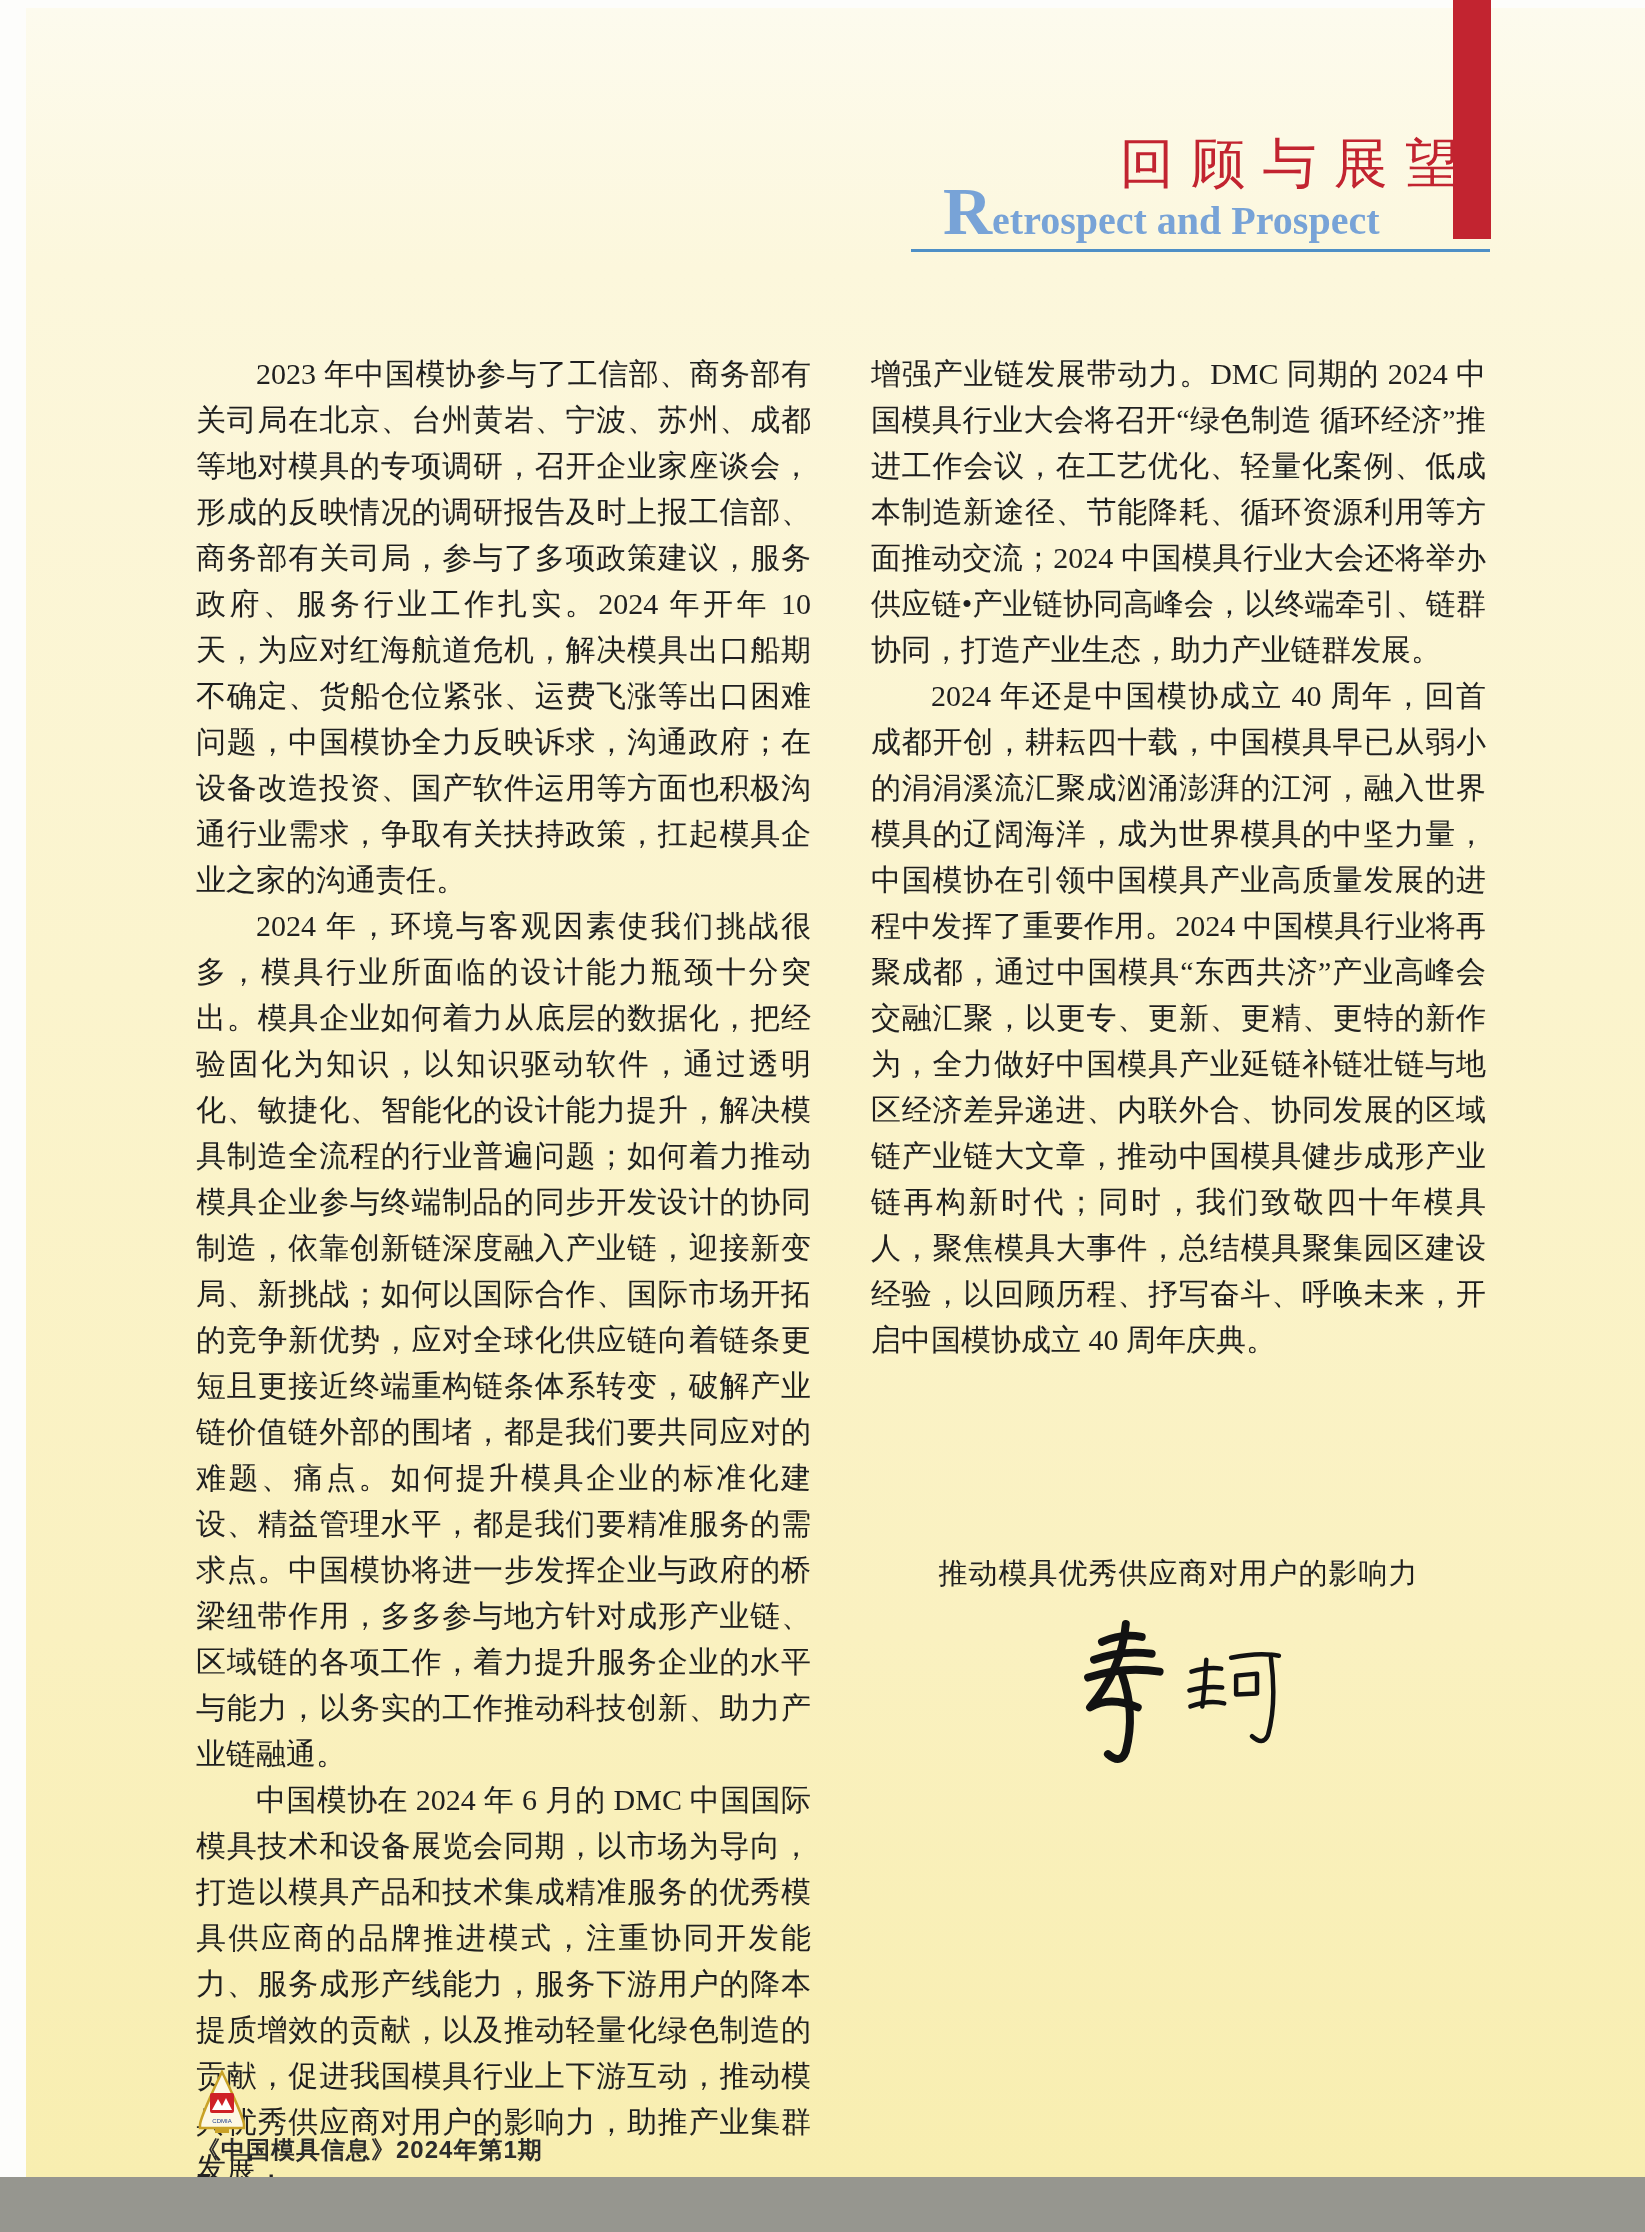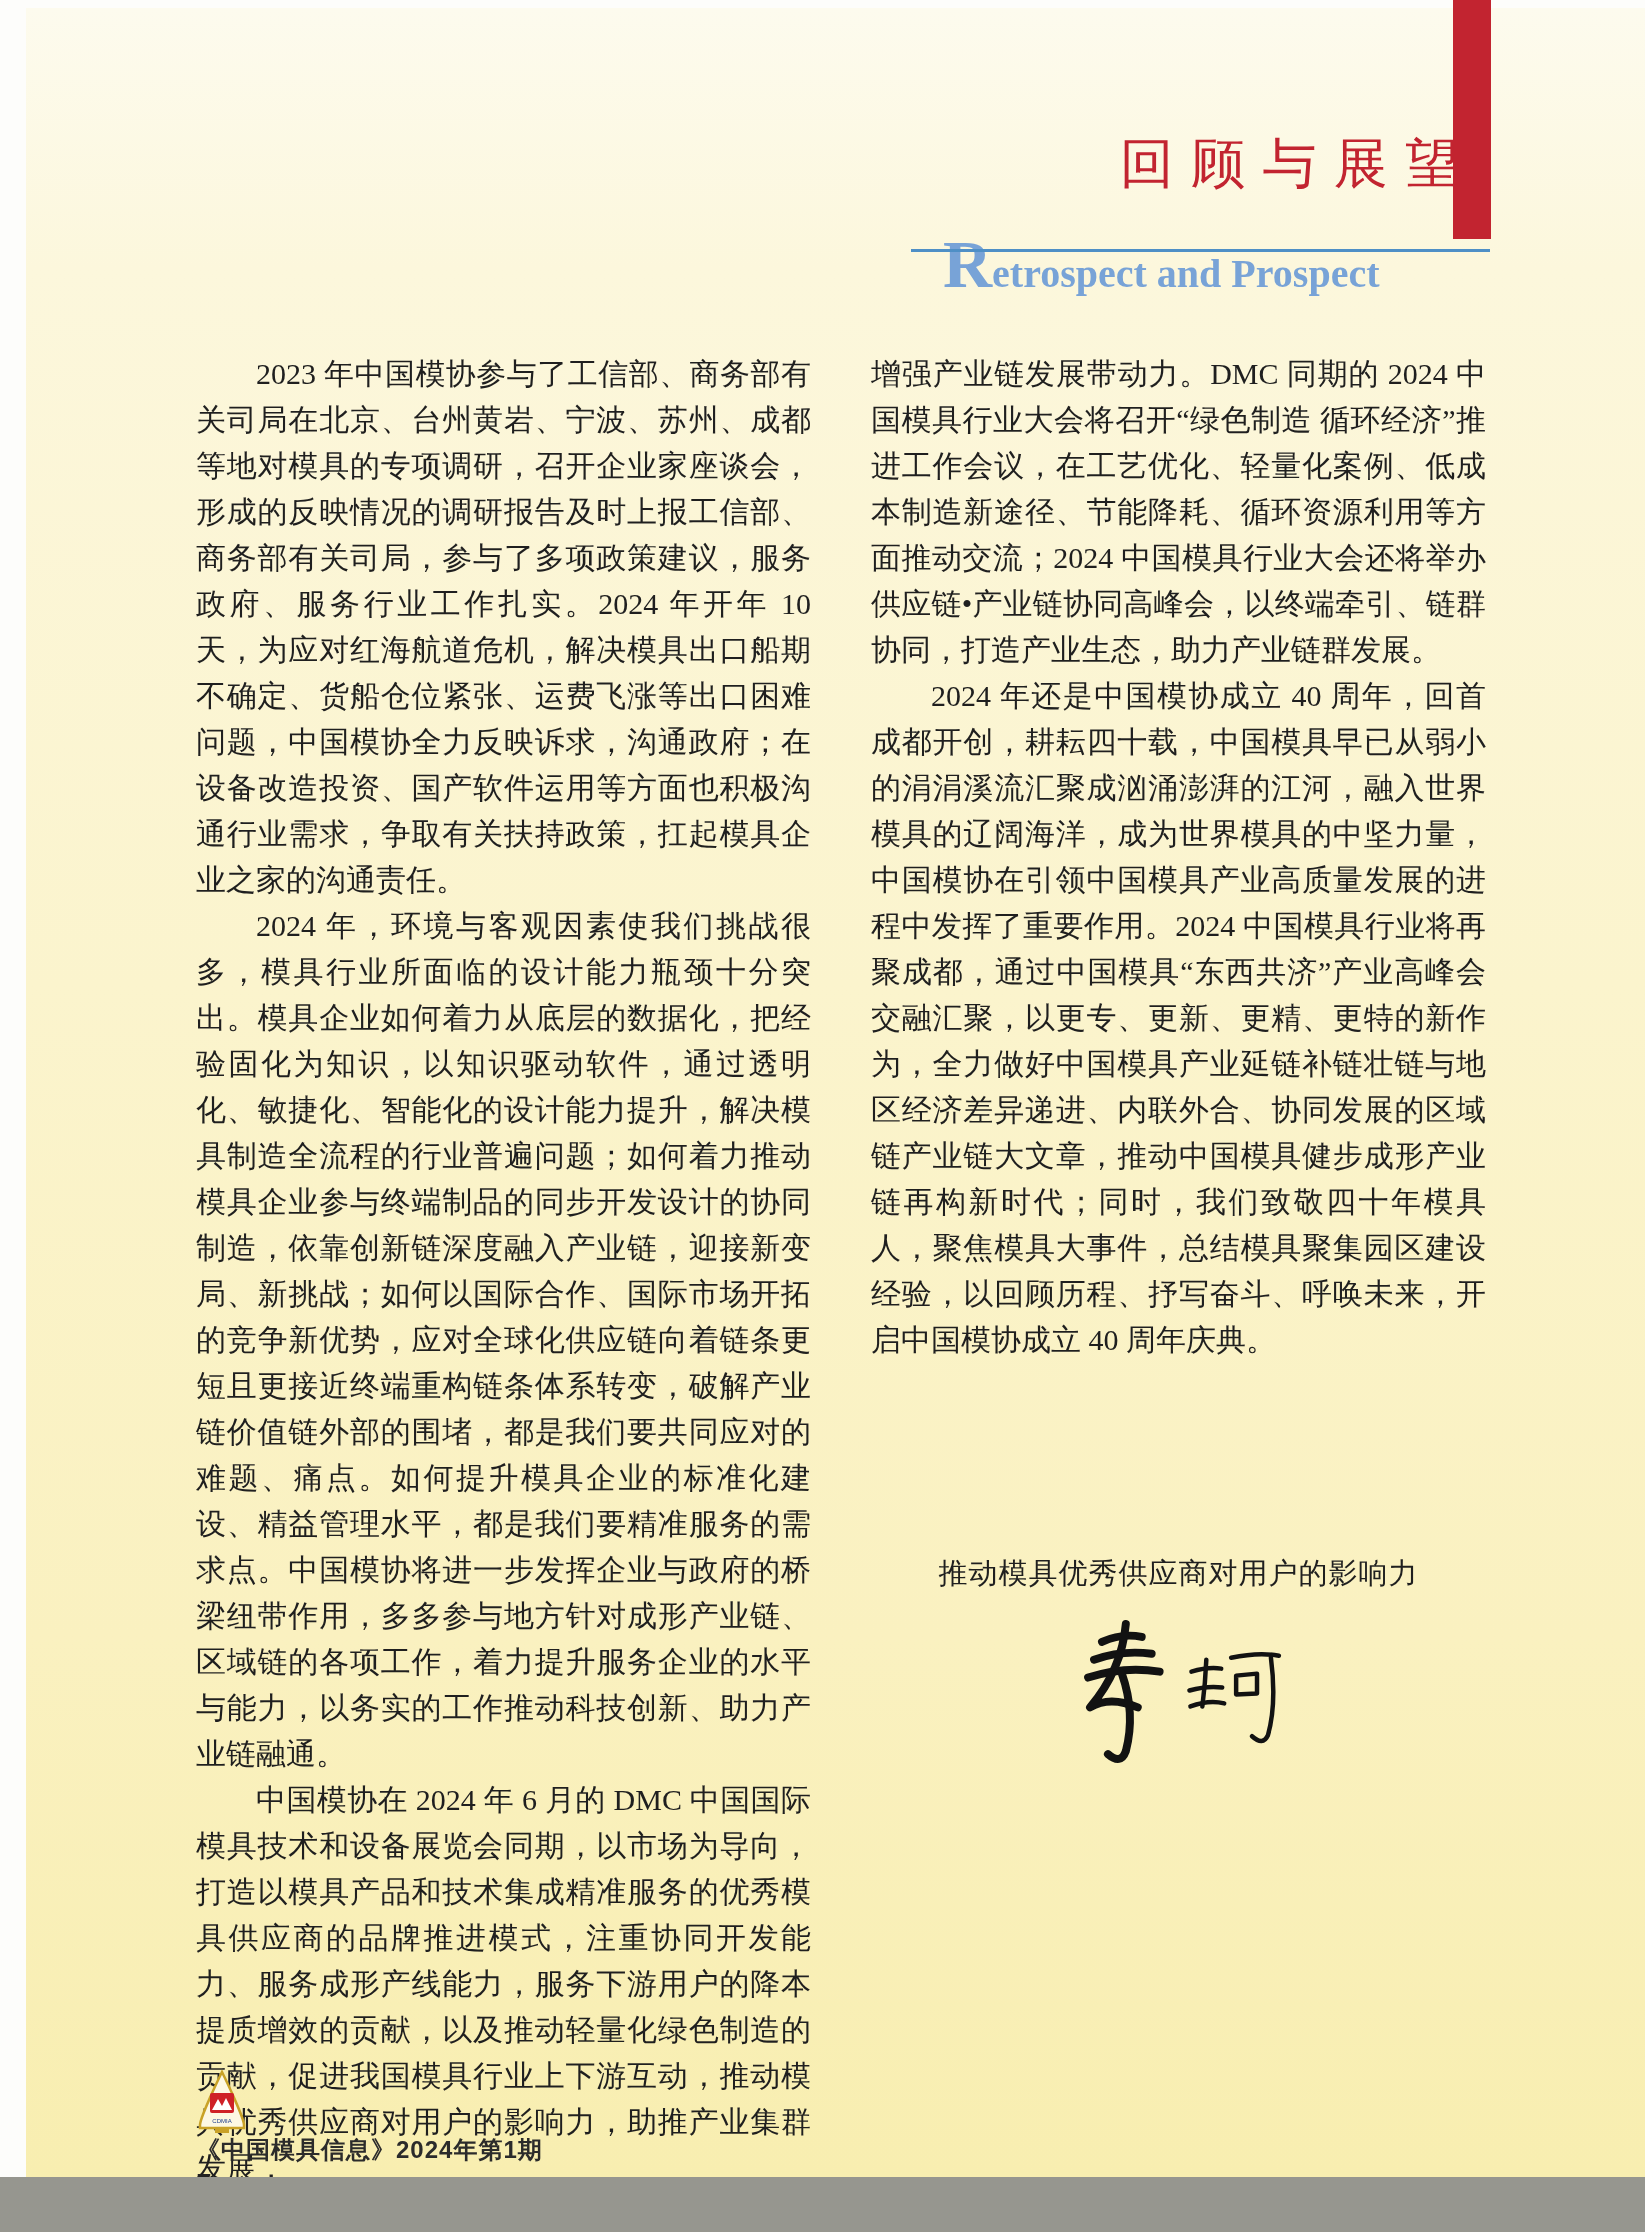--- a/index.html
+++ b/index.html
@@ -24,21 +24,21 @@
   }
   .title-cn{
     position:absolute;top:129px;right:187px;
     color:#c22430;font-size:54px;font-weight:normal;
     letter-spacing:0.32em;margin-right:-0.32em;
     white-space:nowrap;line-height:1;
   }
   .title-en{
     position:absolute;left:917px;top:171px;
     color:#78a3d7;font-weight:bold;white-space:nowrap;
-    font-size:40px;line-height:90px;margin-top:40px;
+    font-size:40px;line-height:64px;
   }
   .title-en .cap{font-size:68px;}
   .blue-rule{
     position:absolute;left:885px;top:241px;width:579px;height:3px;
     background:#4e8fc6;
   }
   .col{
     position:absolute;top:343px;width:615px;
     font-size:30px;line-height:46px;color:#1f1f1f;
     text-align:justify;

